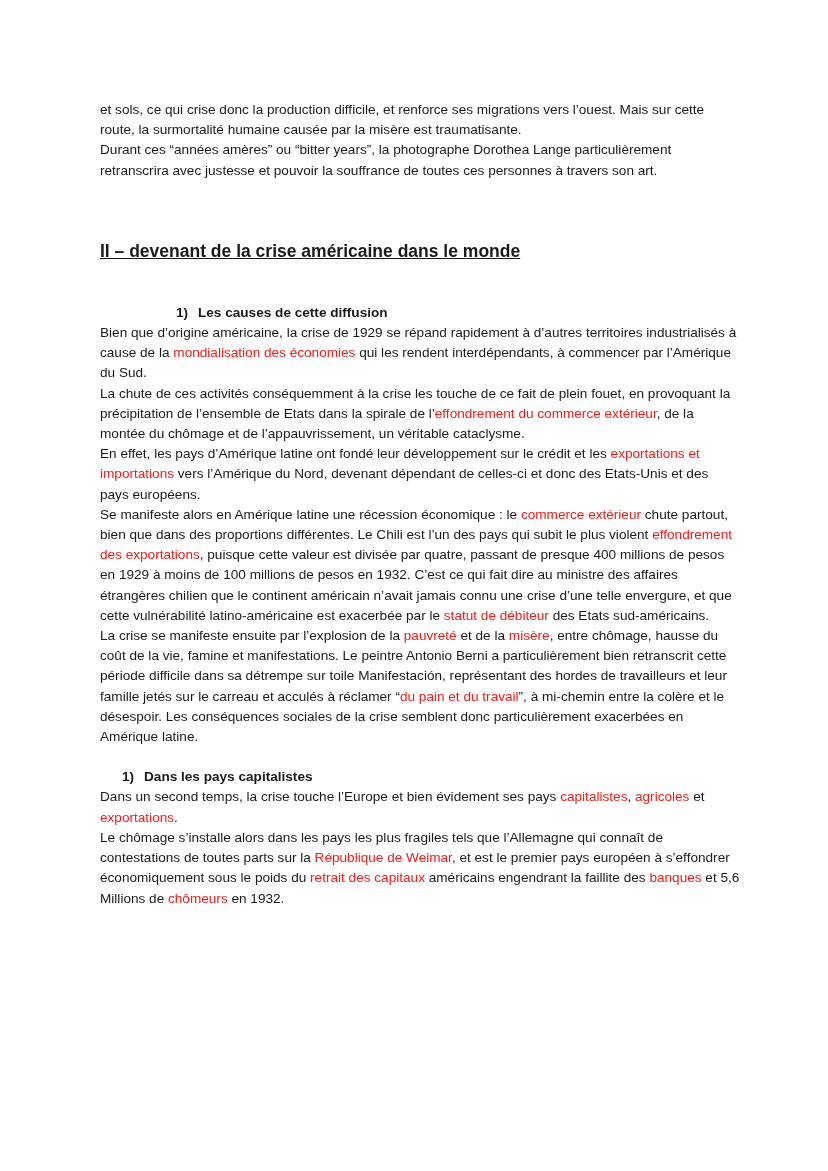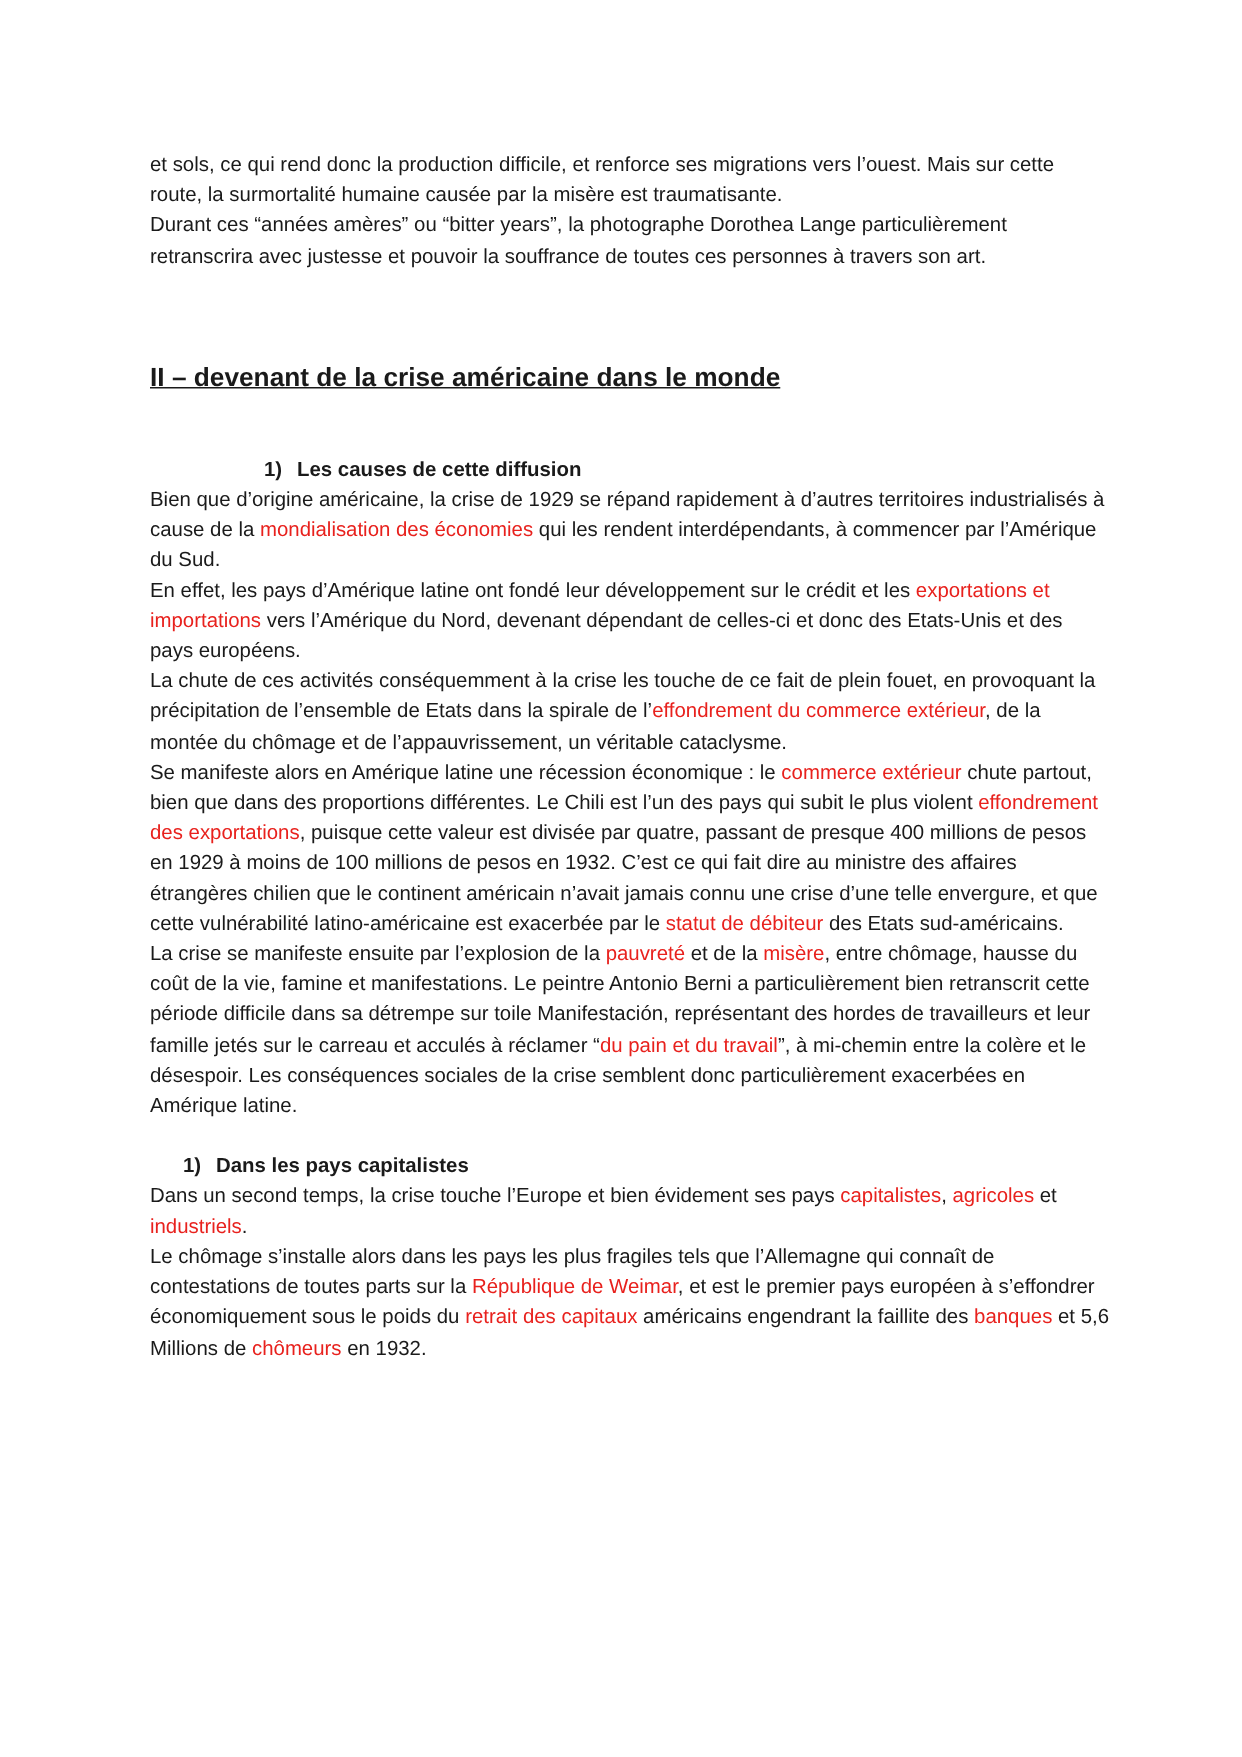--- a/index.html
+++ b/index.html
@@ -13,32 +13,32 @@
   .h3 { padding-left: 50px; font-weight: bold; }
   .h3n { padding-left: 76px; font-weight: bold; margin-top: 40px; }
   .h3a { padding-left: 22px; font-weight: bold; }
   .gap { height: 20px; }
   .num { display: inline-block; width: 22px; }
 </style>
 </head>
 <body>
 
 <div class="page">
-  <p>et sols, ce qui rend donc la production difficile, et renforce ses migrations vers l’ouest. Mais sur cette route, la surmortalité humaine causée par la misère est traumatisante.</p>
+  <p>et sols, ce qui crise donc la production difficile, et renforce ses migrations vers l’ouest. Mais sur cette route, la surmortalité humaine causée par la misère est traumatisante.</p>
   <p>Durant ces “années amères” ou “bitter years”, la photographe Dorothea Lange particulièrement retranscrira avec justesse et pouvoir la souffrance de toutes ces personnes à travers son art.</p>
 
   <div class="h1">II – devenant de la crise américaine dans le monde</div>
 
   <div class="h3n"><span class="num">1)</span><span>Les causes de cette diffusion</span></div>
 
   <p><span>Bien que d’origine américaine, la crise de 1929 se répand rapidement à d’autres territoires industrialisés à cause de la </span><span class="red">mondialisation des économies</span><span> qui les rendent interdépendants, à commencer par l’Amérique du Sud.</span></p>
+  <p><span>La chute de ces activités conséquemment à la crise les touche de ce fait de plein fouet, en provoquant la précipitation de l’ensemble de Etats dans la spirale de l’</span><span class="red">effondrement du commerce extérieur</span><span>, de la montée du chômage et de l’appauvrissement, un véritable cataclysme.</span></p>
   <p><span>En effet, les pays d’Amérique latine ont fondé leur développement sur le crédit et les </span><span class="red">exportations et importations</span><span> vers l’Amérique du Nord, devenant dépendant de celles-ci et donc des Etats-Unis et des pays européens.</span></p>
-  <p><span>La chute de ces activités conséquemment à la crise les touche de ce fait de plein fouet, en provoquant la précipitation de l’ensemble de Etats dans la spirale de l’</span><span class="red">effondrement du commerce extérieur</span><span>, de la montée du chômage et de l’appauvrissement, un véritable cataclysme.</span></p>
 
   <p><span>Se manifeste alors en Amérique latine une récession économique : le </span><span class="red">commerce extérieur</span><span> chute partout, bien que dans des proportions différentes. Le Chili est l’un des pays qui subit le plus violent </span><span class="red">effondrement des exportations</span><span>, puisque cette valeur est divisée par quatre, passant de presque 400 millions de pesos en 1929 à moins de 100 millions de pesos en 1932. C’est ce qui fait dire au ministre des affaires étrangères chilien que le continent américain n’avait jamais connu une crise d’une telle envergure, et que cette vulnérabilité latino-américaine est exacerbée par le </span><span class="red">statut de débiteur</span><span> des Etats sud-américains.</span></p>
 
   <p><span>La crise se manifeste ensuite par l’explosion de la </span><span class="red">pauvreté</span><span> et de la </span><span class="red">misère</span><span>, entre chômage, hausse du coût de la vie, famine et manifestations. Le peintre Antonio Berni a particulièrement bien retranscrit cette période difficile dans sa détrempe sur toile Manifestación, représentant des hordes de travailleurs et leur famille jetés sur le carreau et acculés à réclamer “</span><span class="red">du pain et du travail</span><span>”, à mi-chemin entre la colère et le désespoir. Les conséquences sociales de la crise semblent donc particulièrement exacerbées en Amérique latine.</span></p>
 
   <div class="gap"></div>
   <div class="h3a"><span class="num">1)</span><span>Dans les pays capitalistes</span></div>
-  <p><span>Dans un second temps, la crise touche l’Europe et bien évidement ses pays </span><span class="red">capitalistes</span><span>, </span><span class="red">agricoles</span><span> et </span><span class="red">industriels</span><span>.</span></p>
+  <p><span>Dans un second temps, la crise touche l’Europe et bien évidement ses pays </span><span class="red">capitalistes</span><span>, </span><span class="red">agricoles</span><span> et </span><span class="red">exportations</span><span>.</span></p>
   <p><span>Le chômage s’installe alors dans les pays les plus fragiles tels que l’Allemagne qui connaît de contestations de toutes parts sur la </span><span class="red">République de Weimar</span><span>, et est le premier pays européen à s’effondrer économiquement sous le poids du </span><span class="red">retrait des capitaux</span><span> américains engendrant la faillite des </span><span class="red">banques</span><span> et 5,6 Millions de </span><span class="red">chômeurs</span><span> en 1932.</span></p>
 </div>
 
 </body></html>

